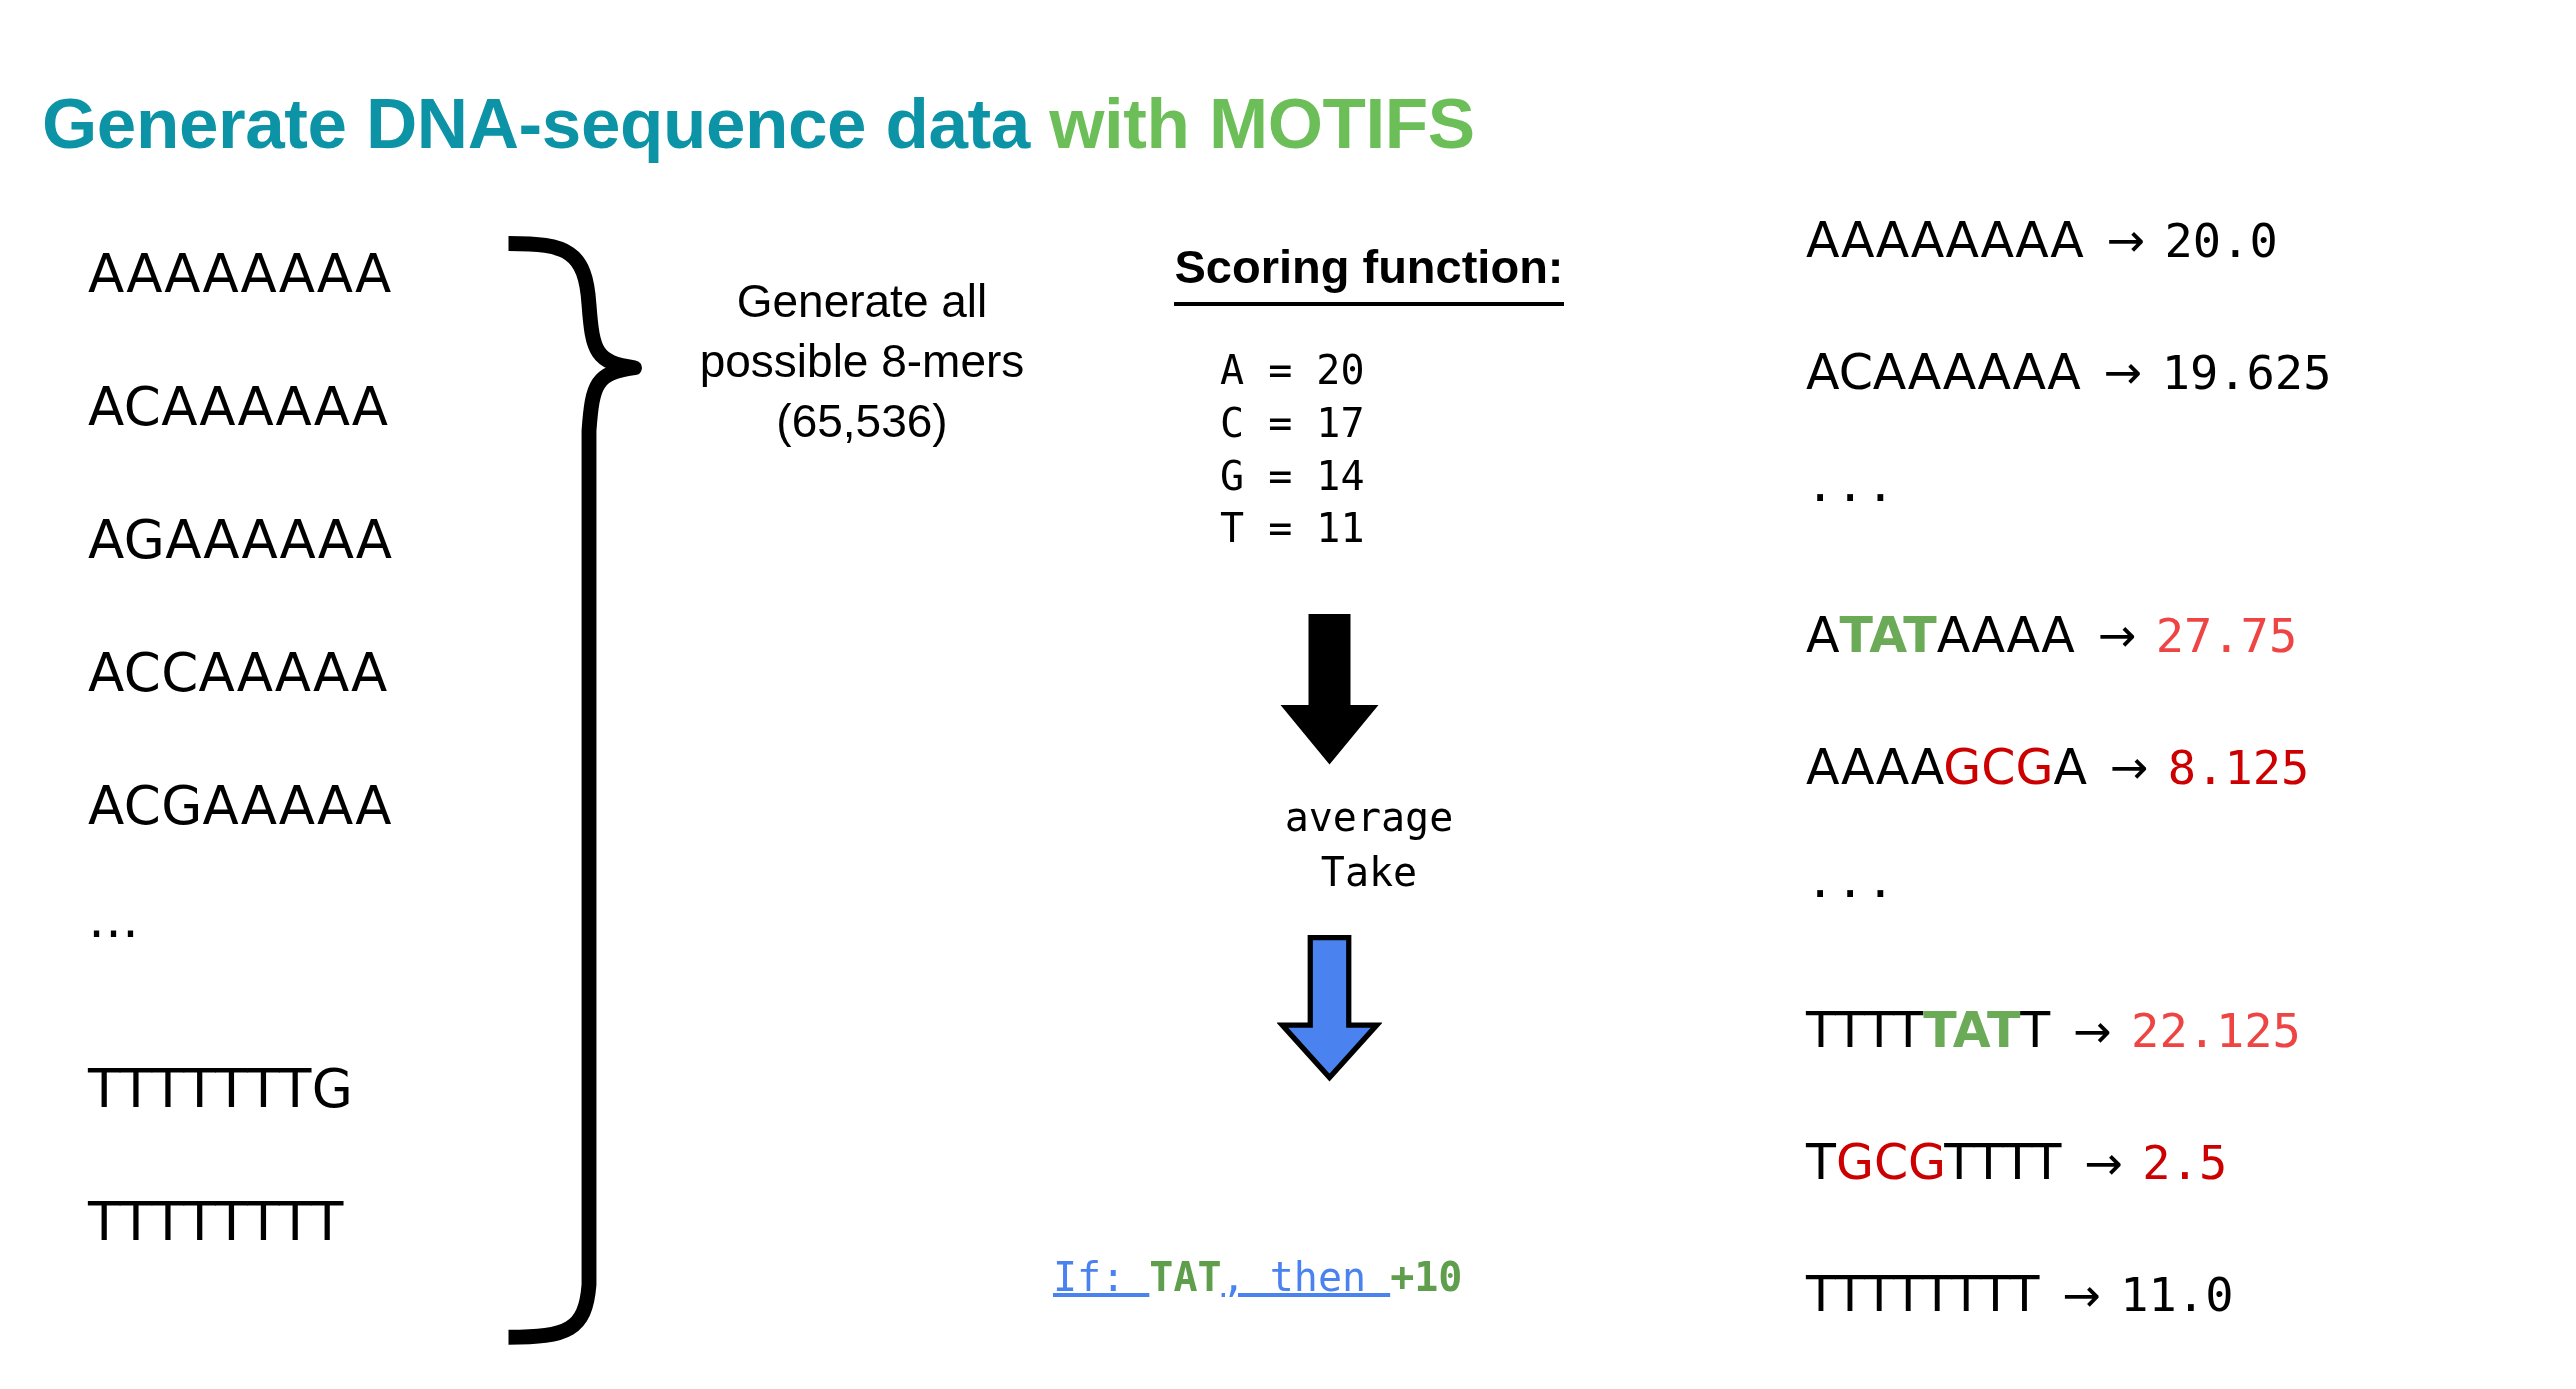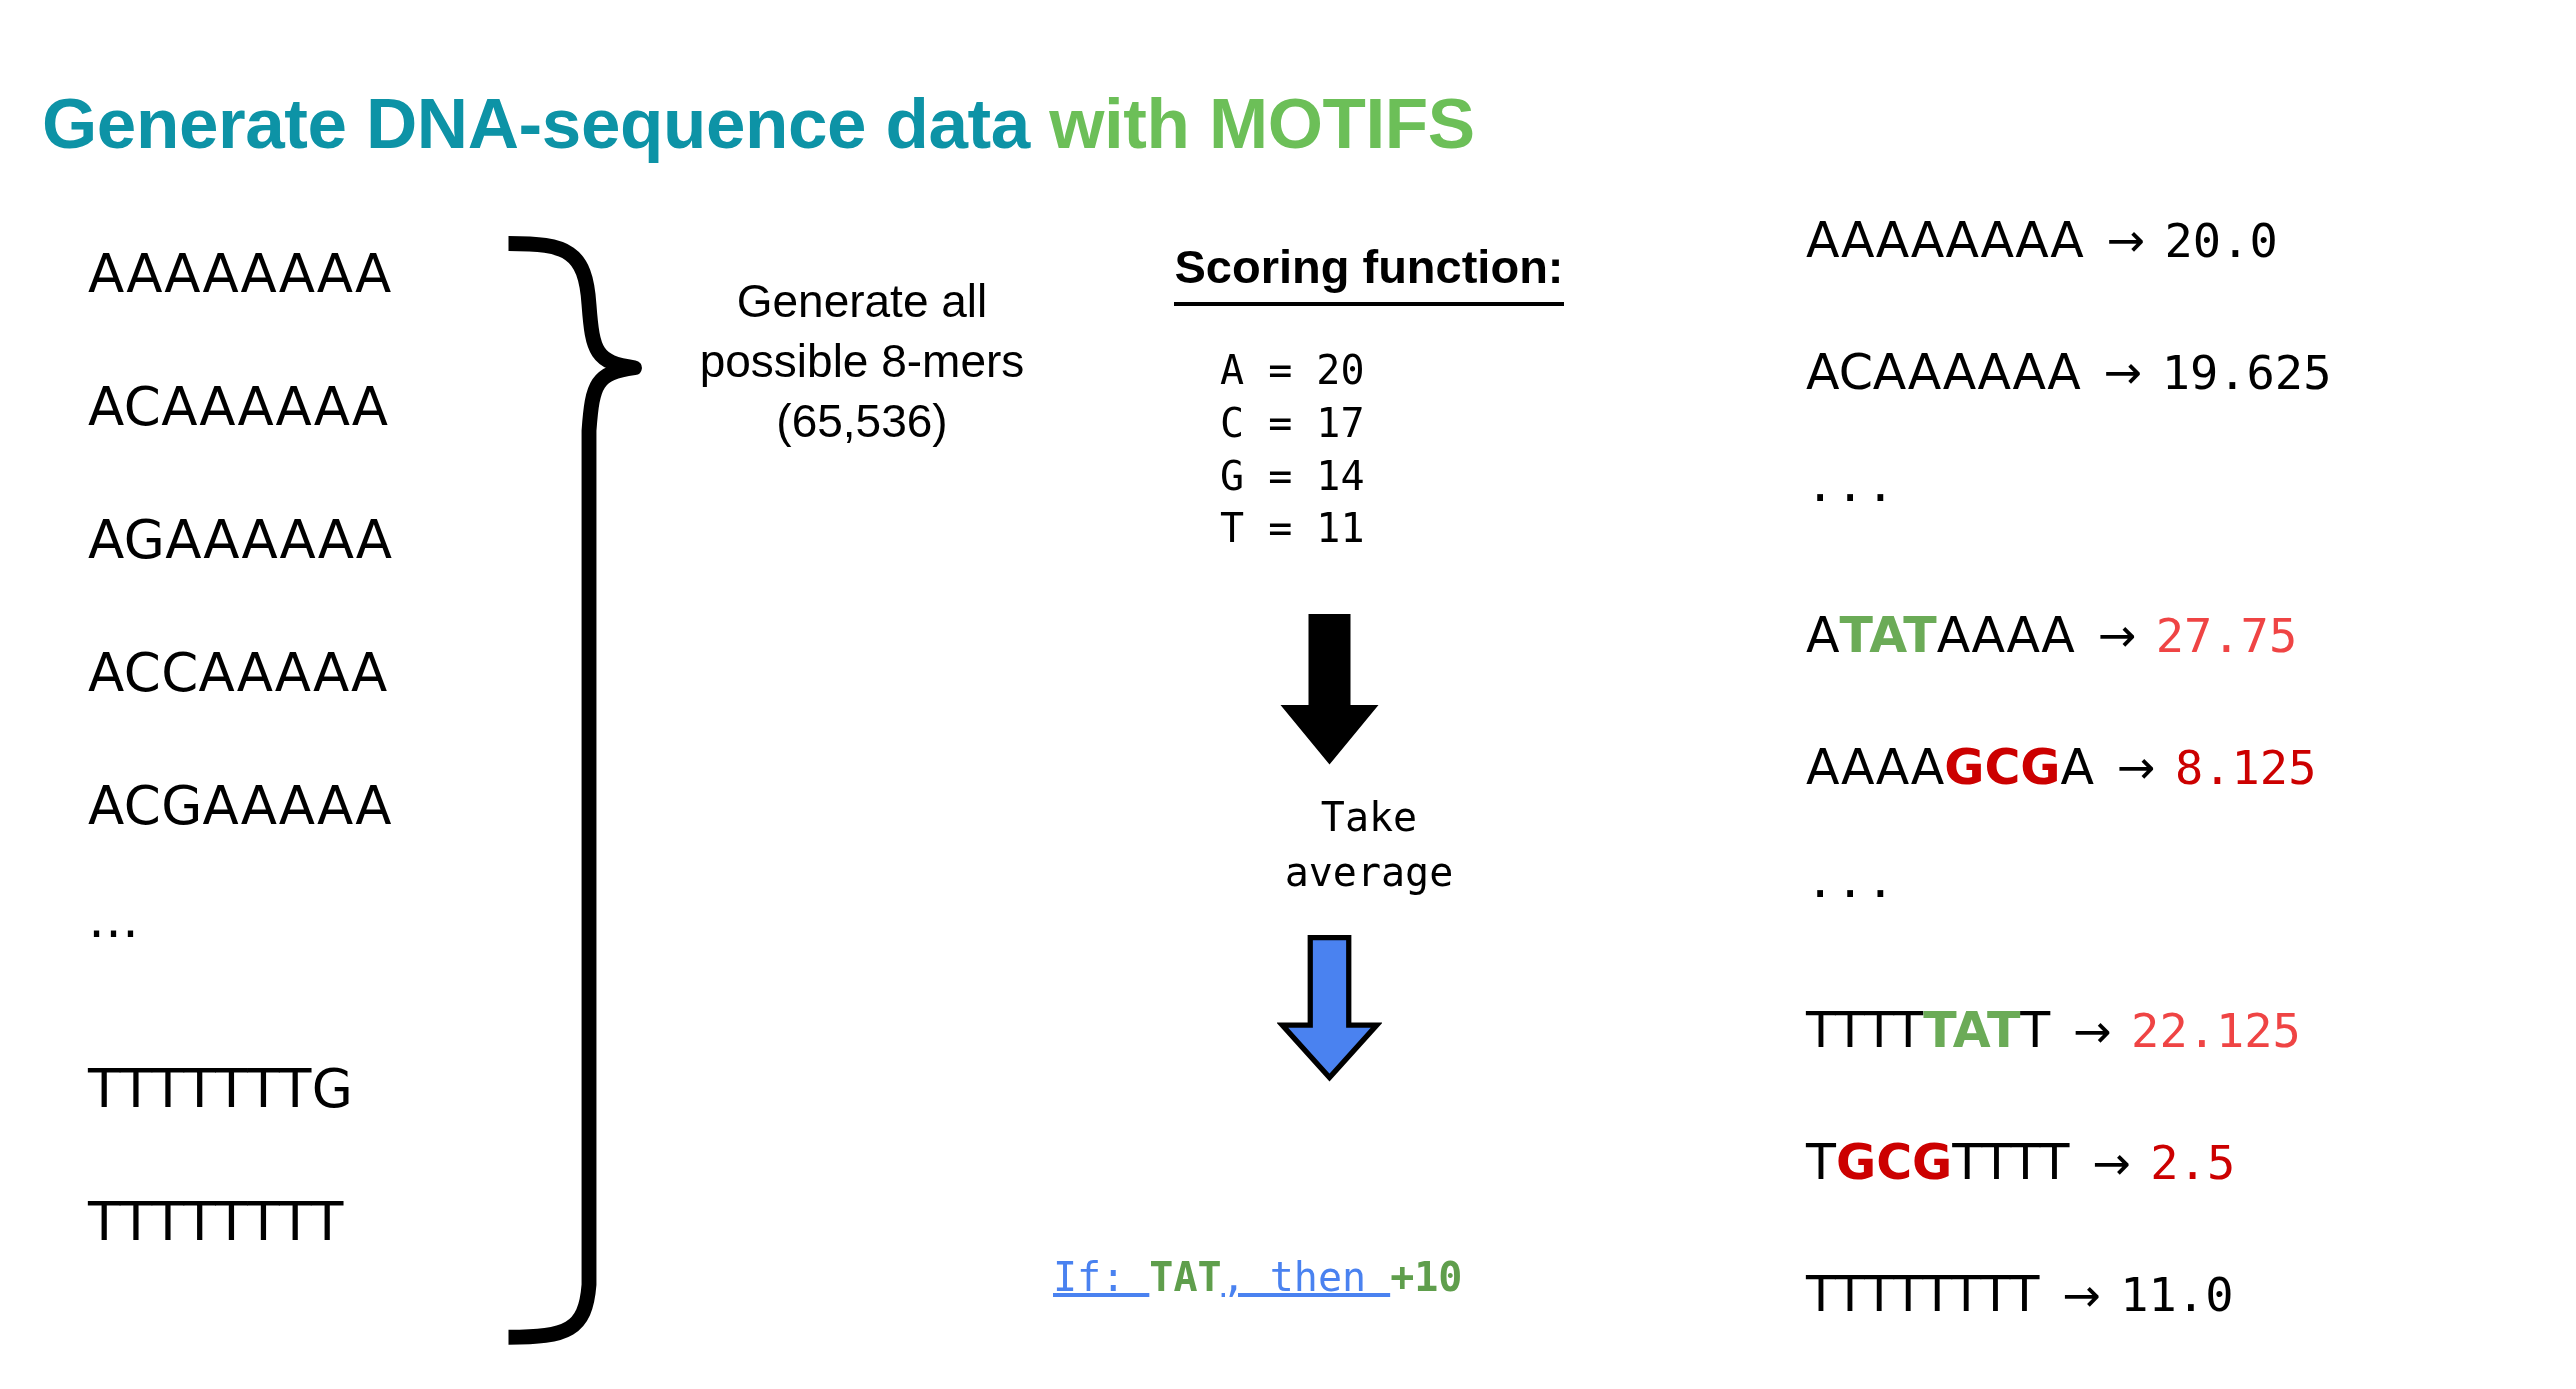--- a/index.html
+++ b/index.html
@@ -170,21 +170,21 @@
     height: 112px;
   }
   .res-seq { font-family: "DejaVu Sans", sans-serif; }
   .res-arrow {
     font-family: "DejaVu Sans", sans-serif;
     padding: 0 19.3px 0 23px;
     font-size: 46px;
   }
   .res-val { font-family: "DejaVu Sans Mono", monospace; font-size: 47px; }
   .seq-green { color: #6BAB57; font-weight: bold; }
-  .seq-red { color: #CC0000; font-weight: bold; }
+  .seq-red { color: #CC0000; font-weight: normal; }
   .val-green { color: #ef4444; }
   .val-red { color: #CC0000; }
   .val-black { color: #000000; }
 </style>
 </head>
 <body>
 
 <h1 id="slide-title"><span class="part-main">Generate DNA-sequence data</span><span class="part-accent"> with MOTIFS</span></h1>
 
 <div id="kmer-list">
@@ -218,22 +218,22 @@
 <div id="scoring-heading"><span>Scoring function:</span></div>
 <div id="scoring-table"><div class="score-line">A = 20</div><div class="score-line">C = 17</div><div class="score-line">G = 14</div><div class="score-line">T = 11</div></div>
 
 <div id="arrow-black">
   <svg width="105" height="154" viewBox="0 0 120 176" aria-hidden="true">
     <path d="M 36 0 L 84 0 L 84 104 L 116 104 L 60 172 L 4 104 L 36 104 Z" fill="#000000"></path>
   </svg>
 </div>
 
 <div id="take-average">
+  <div>average</div>
   <div>Take</div>
-  <div>average</div>
 </div>
 
 <div id="arrow-blue">
   <svg width="105" height="149" viewBox="0 0 120 170" aria-hidden="true">
     <path d="M 38 4 L 82 4 L 82 104 L 114 104 L 60 164 L 6 104 L 38 104 Z" fill="#4A82F0" stroke="#000000" stroke-width="6" stroke-linejoin="miter"></path>
   </svg>
 </div>
 
 <div id="rules">
   <div class="rule-line"><span class="tok-blue">If: </span><span class="tok-green">TAT</span><span class="tok-blue">, then </span><span class="tok-green">+10</span></div>

